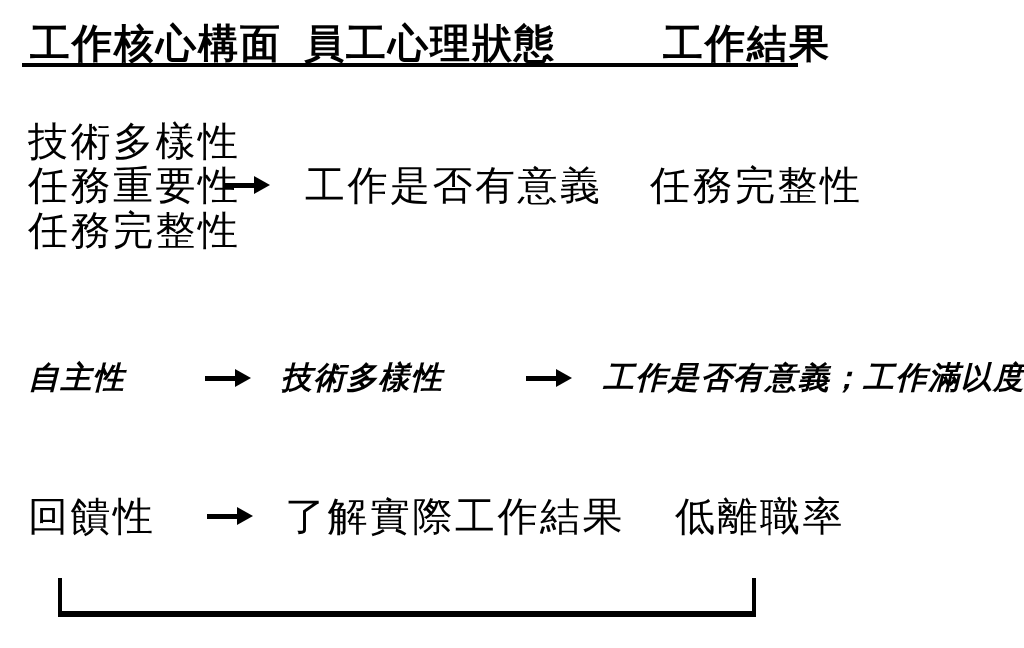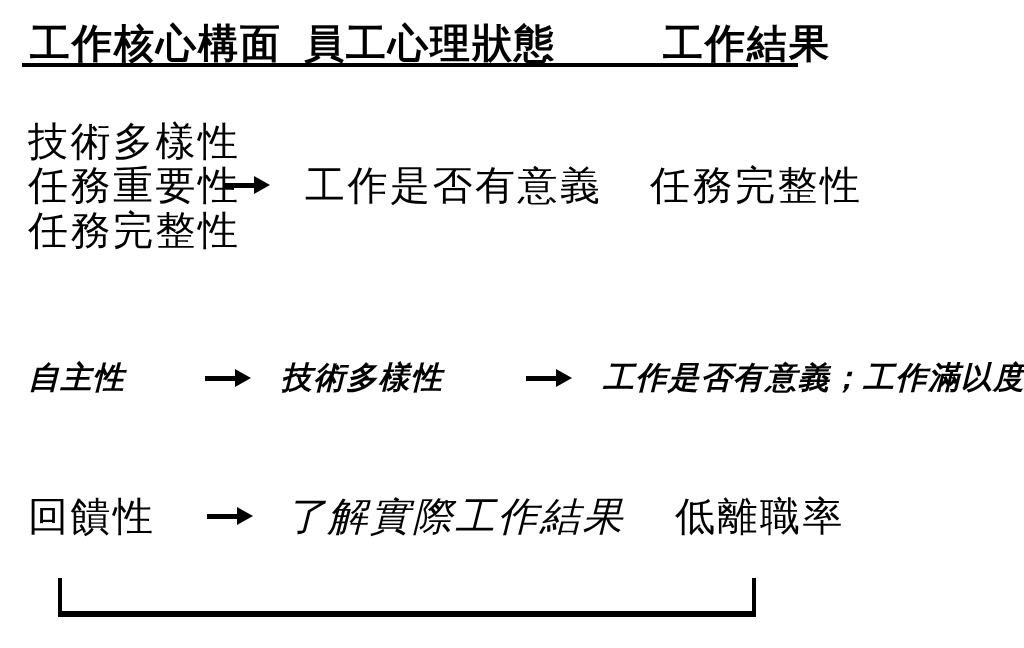--- a/index.html
+++ b/index.html
@@ -126,18 +126,18 @@
 
   <div class="t b" style="left:603px; top:362px;">工作是否有意義；工作滿以度</div>
 
   <div class="t r" style="left:28px; top:501px;">回饋性</div>
 
   <span class="arrow" style="left:207px; top:507px;">
     <span class="stem"></span>
     <span class="head"></span>
   </span>
 
-  <div class="t r" style="left:285px; top:501px;font-style:italic;">了解實際工作結果</div>
+  <div class="t r" style="left:285px; top:501px;">了解實際工作結果</div>
   <div class="t r" style="left:675px; top:501px;">低離職率</div>
 
   <div class="bracket"></div>
 
 </div>
 
 </body></html>

